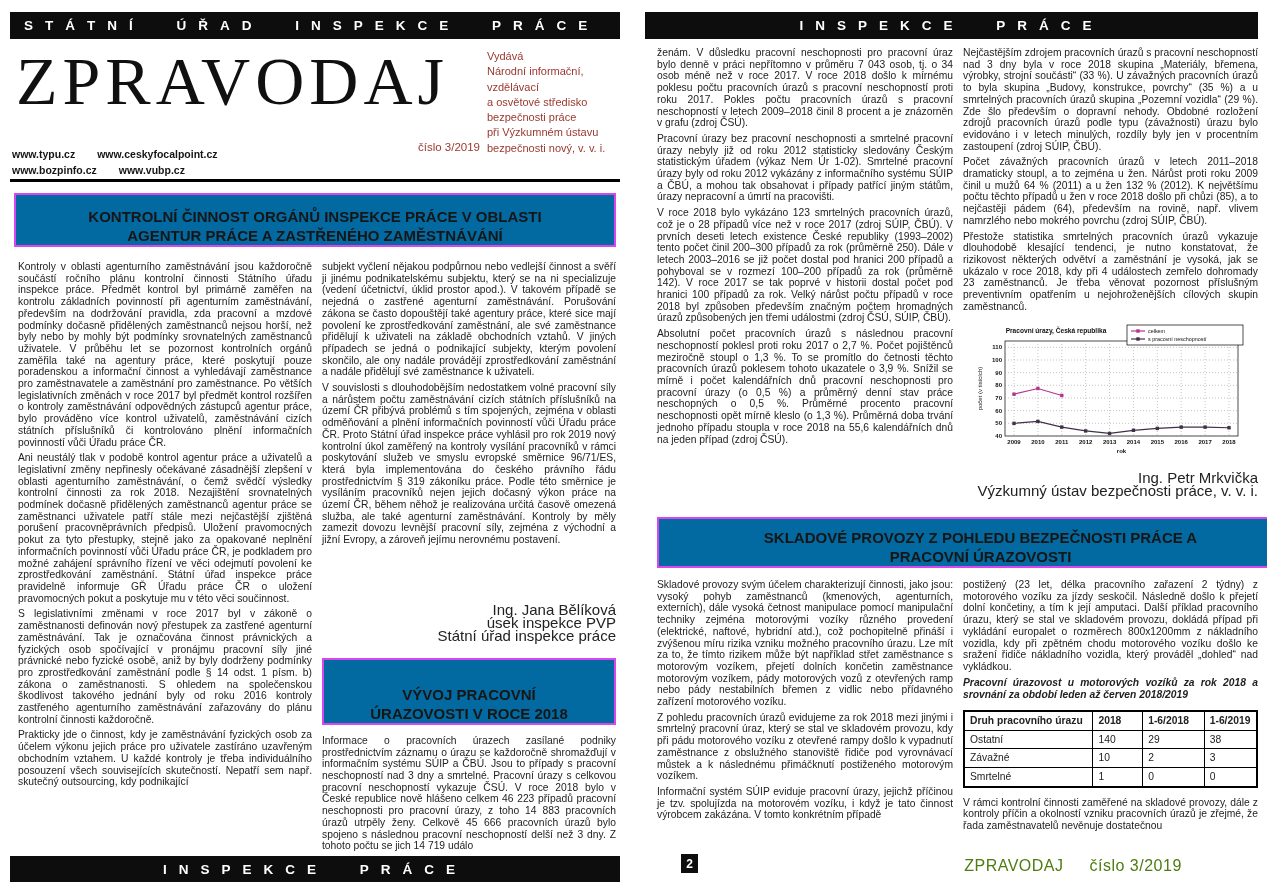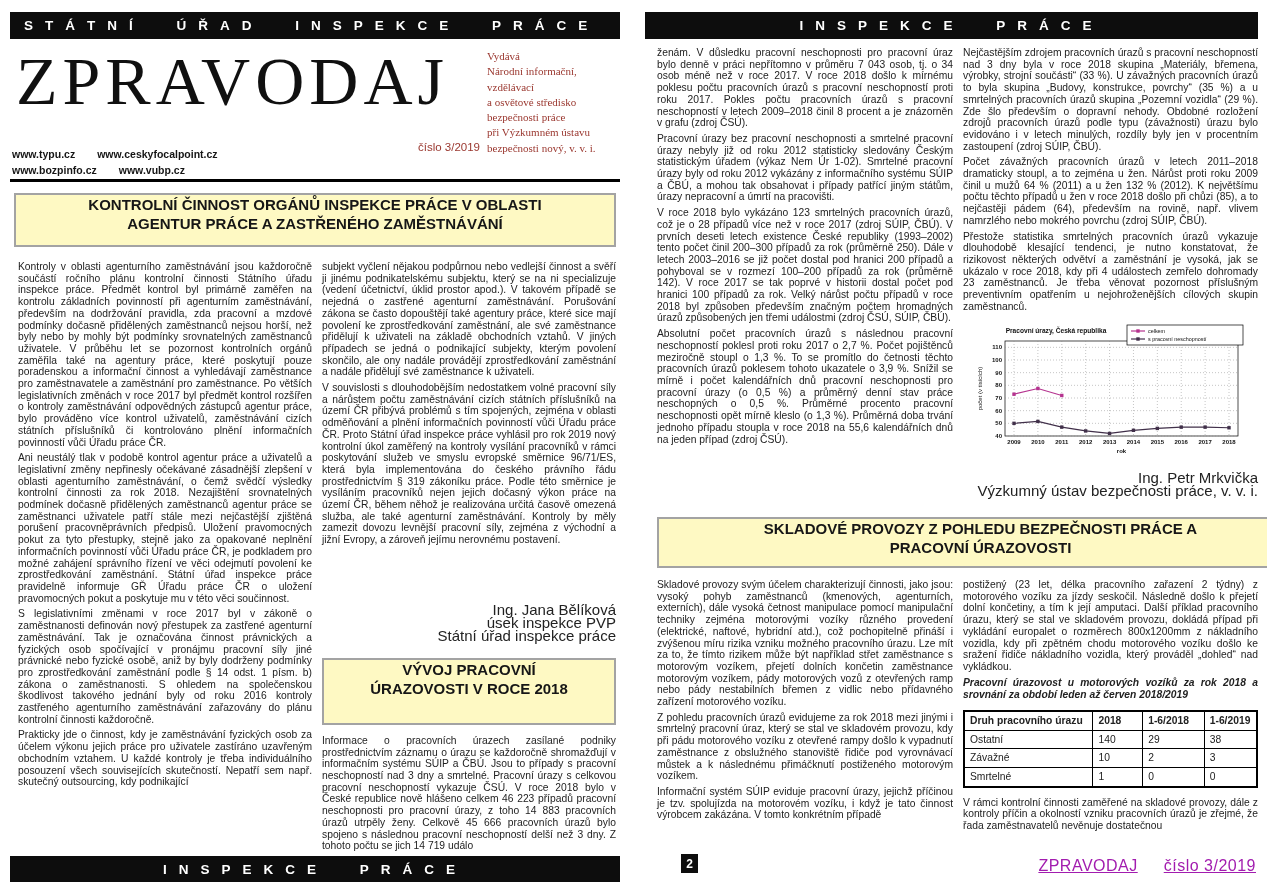--- a/index.html
+++ b/index.html
@@ -7,29 +7,29 @@
   body { position:relative; background:#ffffff; font-family:"Liberation Sans", sans-serif; color:#1f1f1f; overflow:hidden; }
 
   .banner { position:absolute; background:#0d0d0d; color:#ffffff; font-weight:bold; font-size:13.5px;
             letter-spacing:12px; word-spacing:16px; display:flex; align-items:center; white-space:nowrap; overflow:hidden; }
   #banner-tl { left:10px; top:12px; width:610px; height:27px; padding-left:14px; }
   #banner-tr { left:645px; top:12px; width:613px; height:27px; justify-content:center; }
   #banner-bl { left:10px; top:856px; width:610px; height:26px; justify-content:center; }
 
   #masthead-title { position:absolute; left:16px; top:42px; font-family:"Liberation Serif", serif;
                     font-size:68px; letter-spacing:5px; color:#101010; }
-  #publisher { position:absolute; left:487px; top:49px; width:134px; font-size:11px; line-height:15.3px;font-family:Liberation Serif, serif; }
+  #publisher { position:absolute; left:487px; top:49px; width:134px; font-size:11px; line-height:15.3px; }
   #issue-no  { position:absolute; left:380px; top:141px; width:100px; text-align:right; font-size:11.5px; }
   .urls { position:absolute; left:12px; font-weight:bold; font-size:10.5px; color:#151515; }
   #urls1 { top:148px; } #urls2 { top:164px; }
   .urls span { margin-right:22px; }
   #masthead-rule { position:absolute; left:10px; top:179px; width:610px; height:3px; background:#000; }
 
-  .headline-box { background:#fef9c3; border:2px solid #a3a3a3; text-align:center; font-weight:bold;
-                  color:#161616; display:flex; align-items:flex-start; justify-content:center; }
+  .headline-box { background:#0369a1; border:2px solid #d946ef; text-align:center; font-weight:bold;
+                  color:#161616; display:flex; align-items:flex-end; justify-content:center; }
   #box1 { position:absolute; left:14px; top:193px; width:602px; height:54px; font-size:15px; line-height:19px; padding:0 34px; }
   #box2 { width:100%; height:67px; font-size:15px; line-height:19px; margin:16px 0 10px; padding:0 30px; }
   #box3 { position:absolute; left:657px; top:517px; width:647px; height:51px; font-size:15px; line-height:19px; padding:0 70px; }
 
   .col { position:absolute; font-size:10.3px; line-height:11.7px; text-align:justify; color:#222; }
   .col p { margin-bottom:4px; }
   #lcol1 { left:18px;  top:261px; width:294px; }
   #lcol2 { left:322px; top:261px; width:294px; }
   #rcol1 { left:657px; top:47px;  width:296px; }
   #rcol2 { left:963px; top:47px;  width:295px; }
@@ -43,22 +43,22 @@
   .chart-wrap { width:272px; margin:12px 0 4px 12px; }
   .chart-wrap svg { display:block; width:272px; height:143px; }
 
   .table-heading { font-weight:bold; font-style:italic; font-size:10.3px; line-height:12.6px; margin:0 0 8px; }
   table.stats { width:100%; border-collapse:collapse; border:2px solid #000; margin-bottom:9px; }
   .stats th, .stats td { border:1px solid #000; font-size:10.3px; padding:3px 5px; text-align:left; height:18px; }
   .stats th { font-weight:bold; }
 
   .pageno { position:absolute; left:681px; top:854px; width:17px; height:19px; background:#0d0d0d; color:#fff;
             font-size:12px; font-weight:bold; display:flex; align-items:center; justify-content:center; }
-  #footer-right { position:absolute; left:890px; top:857px; width:366px; text-align:right; font-size:16px;
-                  color:#a21caf; letter-spacing:0.5px;text-decoration:underline; }
+  #footer-right { position:absolute; left:890px; top:857px; width:366px; text-align:center; font-size:16px;
+                  color:#4d7c0f; letter-spacing:0.5px; }
   #footer-right .gap { display:inline-block; width:26px; }
 </style>
 </head>
 <body>
 
 <div class="banner" id="banner-tl">
   <span>STÁTNÍ ÚŘAD INSPEKCE PRÁCE</span>
 </div>
 
 <div id="masthead-title">ZPRAVODAJ</div>

